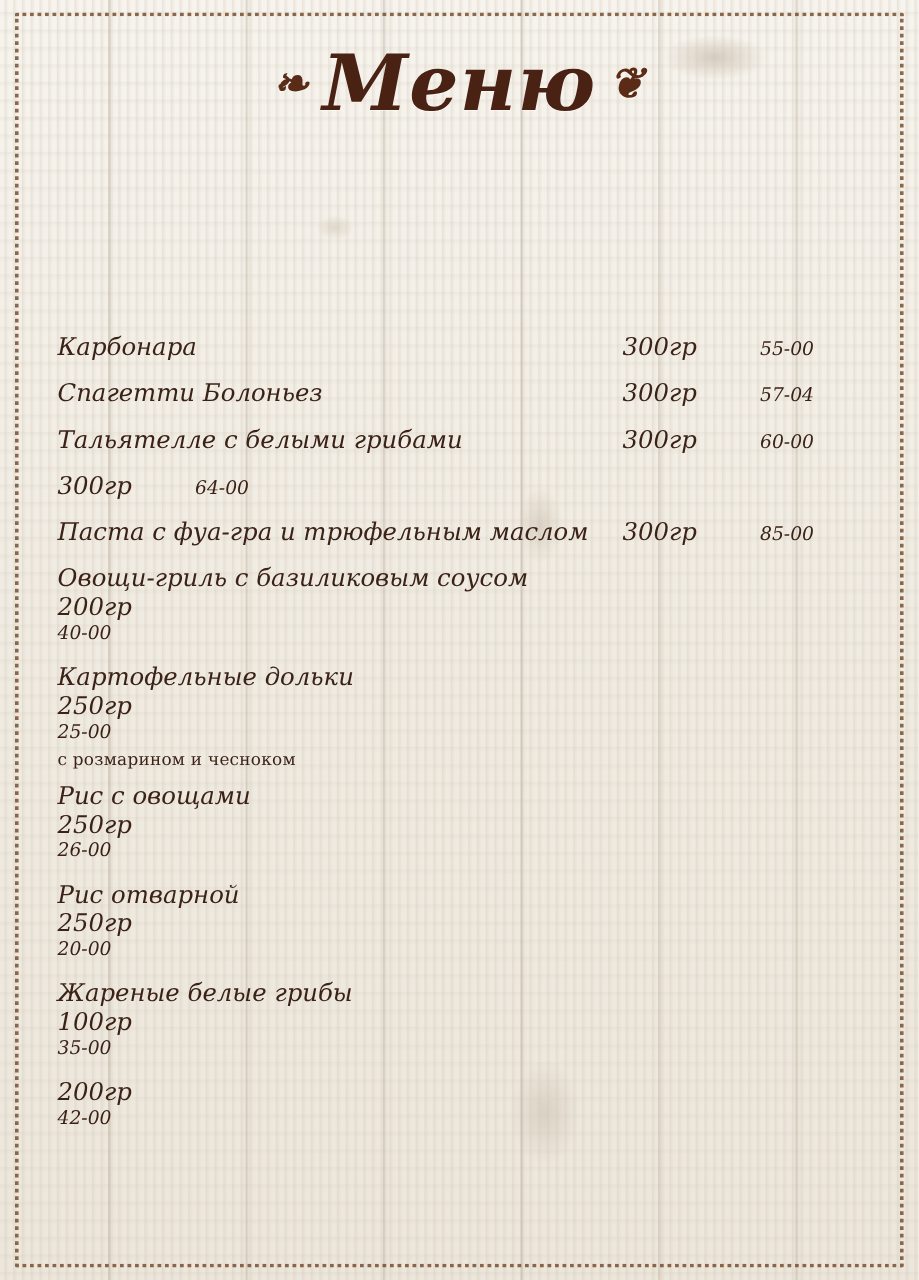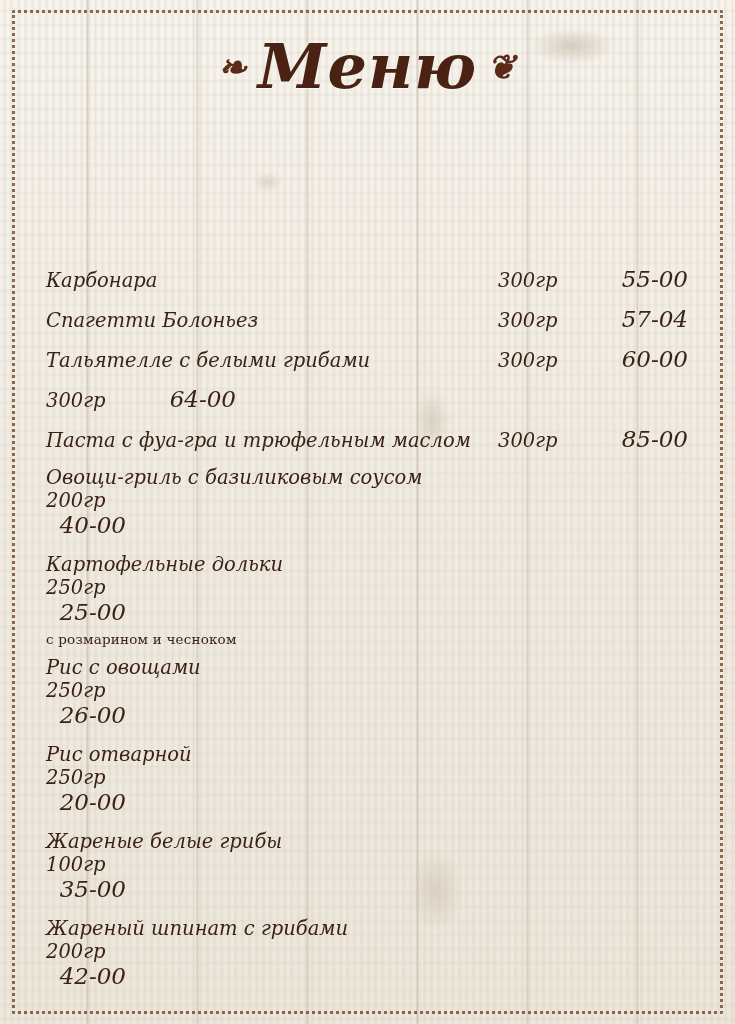--- a/index.html
+++ b/index.html
@@ -160,25 +160,25 @@
     width: 110px;
     text-align: left;
     color: #3b2217;
     font-family: "DejaVu Serif", serif;
     font-style: italic;
     font-size: 19.5px;
   }
   .item-price {
     flex: 0 0 auto;
     width: 80px;
-    text-align: right;
-    color: #3b2217;
-    font-family: "DejaVu Serif", serif;
-    font-style: italic;
-    font-size: 23px;
+    text-align: left;
+    color: #3b2217;
+    font-family: "DejaVu Serif", serif;
+    font-style: italic;
+    font-size: 15px;
   }
   .item-note {
     color: #3b2217;
     font-family: "DejaVu Serif", serif;
     font-size: 13.5px;
     margin: -9px 0 9px 0;
     letter-spacing: 0.2px;
   }
   .first-block .item { margin-bottom: 14px; }
   .pasta-block { margin-top: 168px; }
@@ -263,21 +263,20 @@
           <span class="item-price">20-00</span>
         </div>
 
         <div class="item">
           <span class="item-name">Жареные белые грибы</span>
           <span class="item-weight">100гр</span>
           <span class="item-price">35-00</span>
         </div>
 
         <div class="item">
-          <span class="item-name">Жареный шпинат с грибами</span>
           <span class="item-weight">200гр</span>
           <span class="item-price">42-00</span>
         </div>
 
       </div>
     </div>
 
   </div>
 </div>
 

